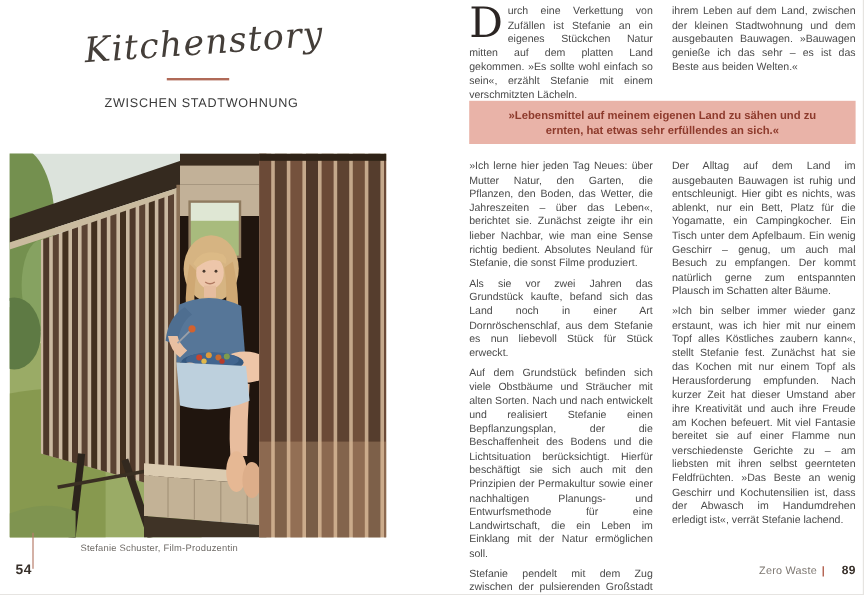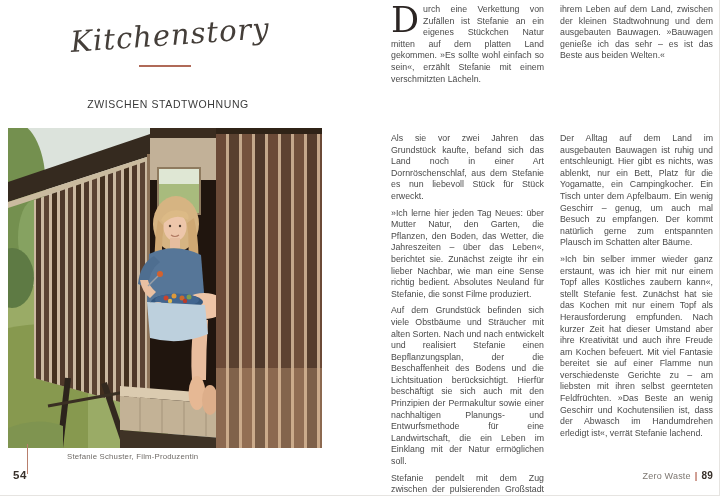--- a/index.html
+++ b/index.html
@@ -7,21 +7,21 @@
   .spread{position:relative;width:720px;height:496px;background:#ffffff;overflow:hidden;
           box-shadow:inset -1px -1px 0 #e6e4e1;}
 
   
   .script-title{position:absolute;left:68px;top:18px;width:204px;text-align:center;
     font-family:"DejaVu Serif",serif;font-style:italic;font-size:29px;color:#443e39;
     transform:rotate(-4deg);letter-spacing:1px;}
   .title-underline{position:absolute;left:139px;top:65px;width:52px;height:2px;background:#b06a58;}
   .subtitle{position:absolute;left:20px;top:79px;width:296px;margin:0;text-align:center;
     font-size:10.5px;font-weight:normal;color:#3a3a3a;letter-spacing:0.6px;line-height:15px;}
-  .subtitle span{display:block;margin-top:18px;}
+  .subtitle span{display:block;}
   .photo{position:absolute;left:8px;top:128px;width:314px;height:320px;margin:0;}
   .photo svg{display:block;width:100%;height:100%;}
   .caption-rule{position:absolute;left:27px;top:444px;width:1px;height:30px;background:#b87f6d;}
   .caption{position:absolute;left:36px;top:452px;font-size:7.8px;color:#6e6a66;letter-spacing:0.2px;padding-left:31px;}
   .pagenum-left{position:absolute;left:13px;top:469px;font-size:11.5px;font-weight:bold;
     color:#38302a;letter-spacing:0.5px;}
 
   
   .page-right{position:absolute;left:391px;top:0;width:322px;height:496px;}
   .cols{position:absolute;left:0;width:322px;display:flex;gap:16px;}
@@ -31,21 +31,21 @@
     color:#4a4a4a;margin:0;hyphens:auto;}
   .col p{margin:0 0 5px 0;}
   .dropcap{float:left;font-family:"DejaVu Serif",serif;font-size:35px;line-height:30px;
     padding:1px 4px 0 0;color:#2b2523;}
   .quote-box{position:absolute;top:84px;left:0;width:322px;height:36px;background:#e9b3a8;
     display:flex;align-items:center;justify-content:center;text-align:center;
     padding:0 16px;box-sizing:border-box;font-weight:bold;font-size:9.4px;line-height:13px;
     color:#8d3a2c;}
   .footer{position:absolute;right:0;top:470px;font-size:9px;color:#7d7771;letter-spacing:0.2px;}
   .footer-sep{color:#b2604e;margin:0 4px;font-weight:bold;}
-  .footer-num{color:#38302a;font-weight:bold;font-size:10px;}
+  .footer-num{color:#38302a;font-weight:bold;font-size:10px;margin-left:10px;}
 </style>
 </head>
 <body>
 
 <div class="spread">
 
   <section>
     <div class="script-title">Kitchenstory</div>
     <div class="title-underline"></div>
     <h1 class="subtitle">
@@ -176,25 +176,28 @@
     <div class="pagenum-left">54</div>
   </section>
 
   <section class="page-right">
 
     <div class="cols top-cols">
       <p class="col"><span class="dropcap">D</span><span>urch eine Verkettung von Zufällen ist Stefanie an ein eigenes Stückchen Natur mitten auf dem platten Land gekommen. »Es sollte wohl einfach so sein«, erzählt Stefanie mit einem verschmitzten Lächeln.</span></p>
       <p class="col">ihrem Leben auf dem Land, zwischen der kleinen Stadtwohnung und dem ausgebauten Bauwagen. »Bauwagen genieße ich das sehr – es ist das Beste aus beiden Welten.«</p>
     </div>
 
+    <div class="quote-box">
+      <span>»Lebensmittel auf meinem eigenen Land zu sähen und zu ernten, hat etwas sehr erfüllendes an sich.«</span>
+    </div>
 
     <div class="cols bottom-cols">
       <div class="col">
+        <p>»Ich lerne hier jeden Tag Neues: über Mutter Natur, den Garten, die Pflanzen, den Boden, das Wetter, die Jahreszeiten – über das Leben«, berichtet sie. Zunächst zeigte ihr ein lieber Nachbar, wie man eine Sense richtig bedient. Absolutes Neuland für Stefanie, die sonst Filme produziert.</p>
         <p>Als sie vor zwei Jahren das Grundstück kaufte, befand sich das Land noch in einer Art Dornröschenschlaf, aus dem Stefanie es nun liebevoll Stück für Stück erweckt.</p>
-        <p>»Ich lerne hier jeden Tag Neues: über Mutter Natur, den Garten, die Pflanzen, den Boden, das Wetter, die Jahreszeiten – über das Leben«, berichtet sie. Zunächst zeigte ihr ein lieber Nachbar, wie man eine Sense richtig bedient. Absolutes Neuland für Stefanie, die sonst Filme produziert.</p>
         <p>Auf dem Grundstück befinden sich viele Obstbäume und Sträucher mit alten Sorten. Nach und nach entwickelt und realisiert Stefanie einen Bepflanzungsplan, der die Beschaffenheit des Bodens und die Lichtsituation berücksichtigt. Hierfür beschäftigt sie sich auch mit den Prinzipien der Permakultur sowie einer nachhaltigen Planungs- und Entwurfsmethode für eine Landwirtschaft, die ein Leben im Einklang mit der Natur ermöglichen soll.</p>
         <p>Stefanie pendelt mit dem Zug zwischen der pulsierenden Großstadt und</p>
       </div>
       <div class="col">
         <p>Der Alltag auf dem Land im ausgebauten Bauwagen ist ruhig und entschleunigt. Hier gibt es nichts, was ablenkt, nur ein Bett, Platz für die Yogamatte, ein Campingkocher. Ein Tisch unter dem Apfelbaum. Ein wenig Geschirr – genug, um auch mal Besuch zu empfangen. Der kommt natürlich gerne zum entspannten Plausch im Schatten alter Bäume.</p>
         <p>»Ich bin selber immer wieder ganz erstaunt, was ich hier mit nur einem Topf alles Köstliches zaubern kann«, stellt Stefanie fest. Zunächst hat sie das Kochen mit nur einem Topf als Herausforderung empfunden. Nach kurzer Zeit hat dieser Umstand aber ihre Kreativität und auch ihre Freude am Kochen befeuert. Mit viel Fantasie bereitet sie auf einer Flamme nun verschiedenste Gerichte zu – am liebsten mit ihren selbst geernteten Feldfrüchten. »Das Beste an wenig Geschirr und Kochutensilien ist, dass der Abwasch im Handumdrehen erledigt ist«, verrät Stefanie lachend.</p>
       </div>
     </div>
 
     <div class="footer">

